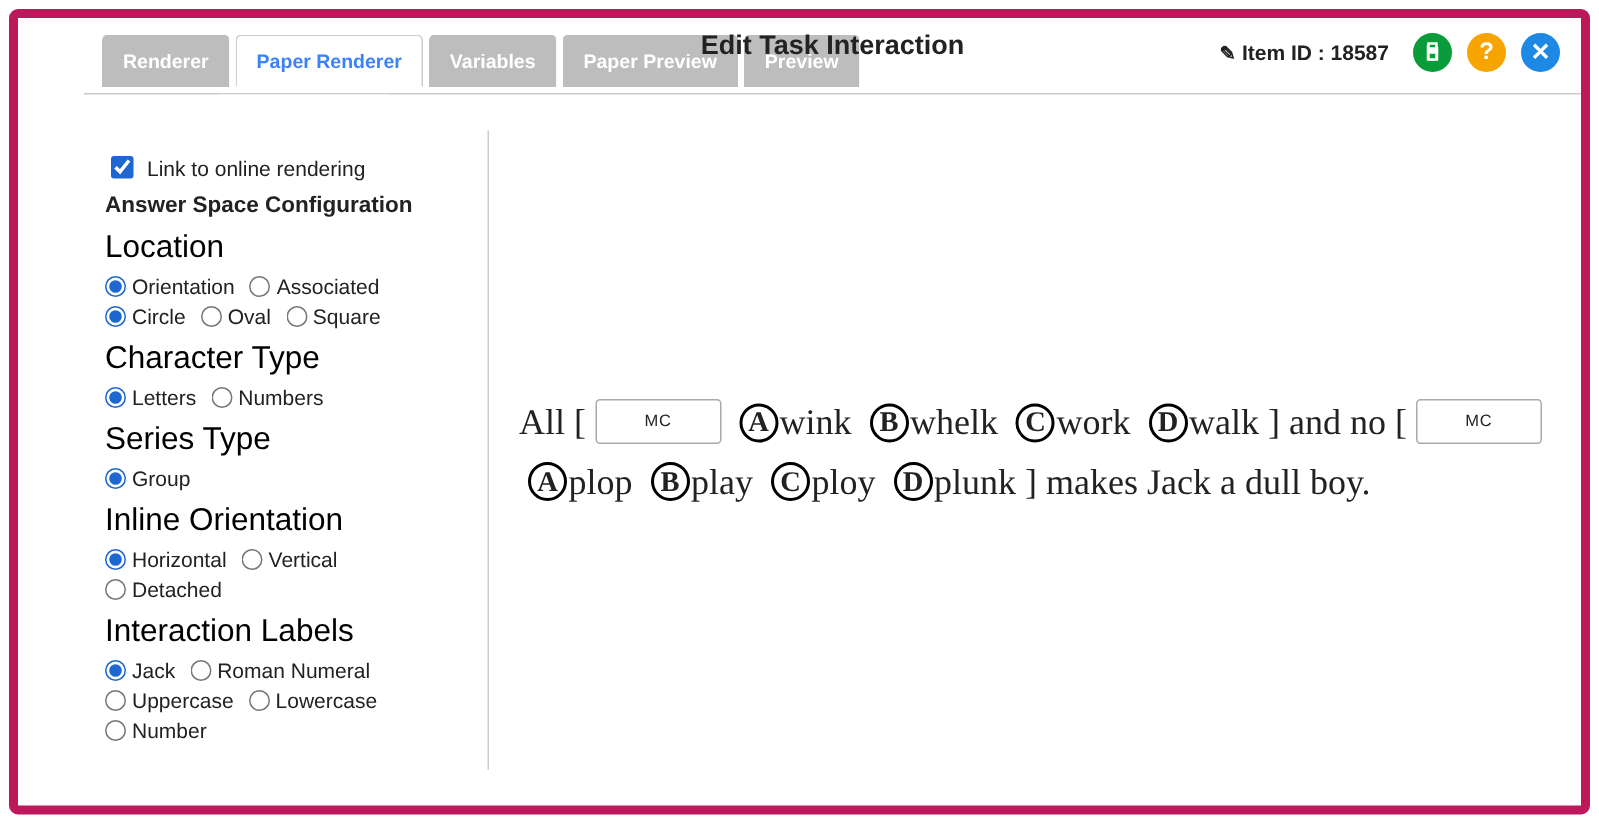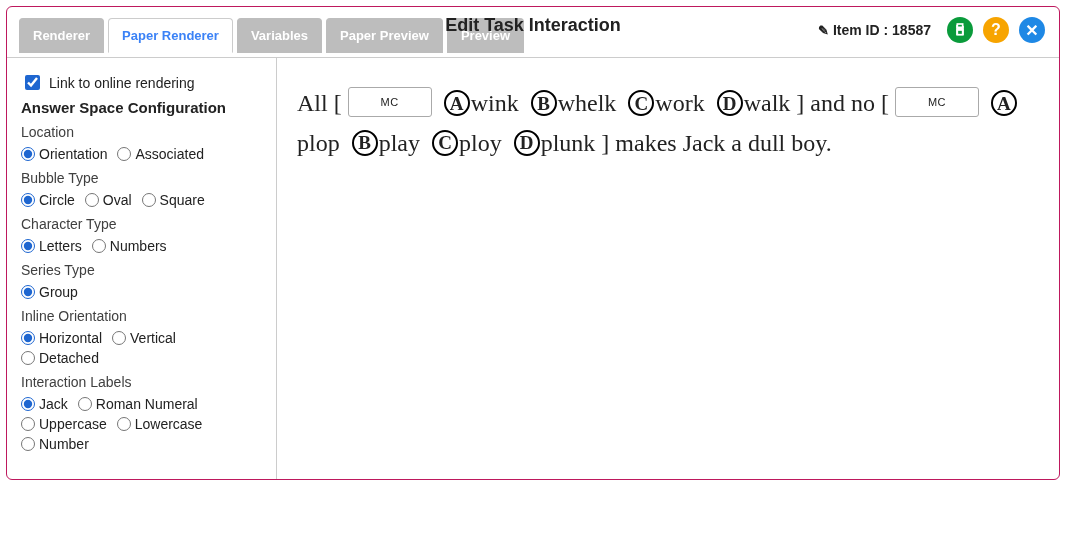--- a/index.html
+++ b/index.html
@@ -6,26 +6,27 @@
   body {
     margin: 0;
     padding: 6px;
     font-family: Arial, Helvetica, sans-serif;
     font-size: 14px;
     color: #222;
     background: #fff;
   }
   .window {
     width: 1054px;
-    height: 474px;
-    border: 1px solid #be185d;
+    height: 537px;
+    border: 6px solid #be185d;
     border-radius: 6px;
     background: #fff;
     position: relative;
     overflow: hidden;
+    padding-left: 44px;
   }
   .header-row {
     display: flex;
     align-items: flex-start;
     position: relative;
     height: 50px;
   }
   .tabs {
     display: flex;
     padding: 10px 0 0 12px;
@@ -96,20 +97,21 @@
     cursor: pointer;
   }
   .circ-save  { background: #0a9b3b; }
   .circ-help  { background: #f7a400; }
   .circ-close { background: #1e88e5; }
   .body-row {
     display: flex;
     height: calc(100% - 50px);
     border-top: 1px solid #ccc;
     position: relative;
+    align-items: center;
   }
   .sidebar {
     width: 270px;
     border-right: 1px solid #ccc;
     padding: 14px 14px 14px 14px;
     overflow: auto;
   }
   .chk-row {
     display: flex;
     align-items: center;
@@ -124,22 +126,22 @@
     width: 14px; height: 14px;
     accent-color: #1e66d0;
     margin: 0;
   }
   .section-title {
     font-weight: bold;
     font-size: 15px;
     margin: 6px 0 8px 0;
   }
   .subheading {
-    font-size: 14px;
-    color: #404040;
+    font-size: 21px;
+    color: #000000;
     margin: 8px 0 6px 0;
   }
   .radio-row {
     display: flex;
     flex-wrap: wrap;
     gap: 4px 10px;
     align-items: center;
     margin-bottom: 4px;
     font-size: 14px;
   }
@@ -258,21 +260,20 @@
         <label>
             <input type="radio" name="loc" checked="" style=""> 
             <span>Orientation</span>
           </label>
         <label>
             <input type="radio" name="loc" style=""> 
             <span>Associated</span>
           </label>
       </div>
 
-      <div class="subheading">Bubble Type</div>
       <div class="radio-row">
         <label>
             <input type="radio" name="bub" checked="" style=""> 
             <span>Circle</span>
           </label>
         <label>
             <input type="radio" name="bub" style=""> 
             <span>Oval</span>
           </label>
         <label>

